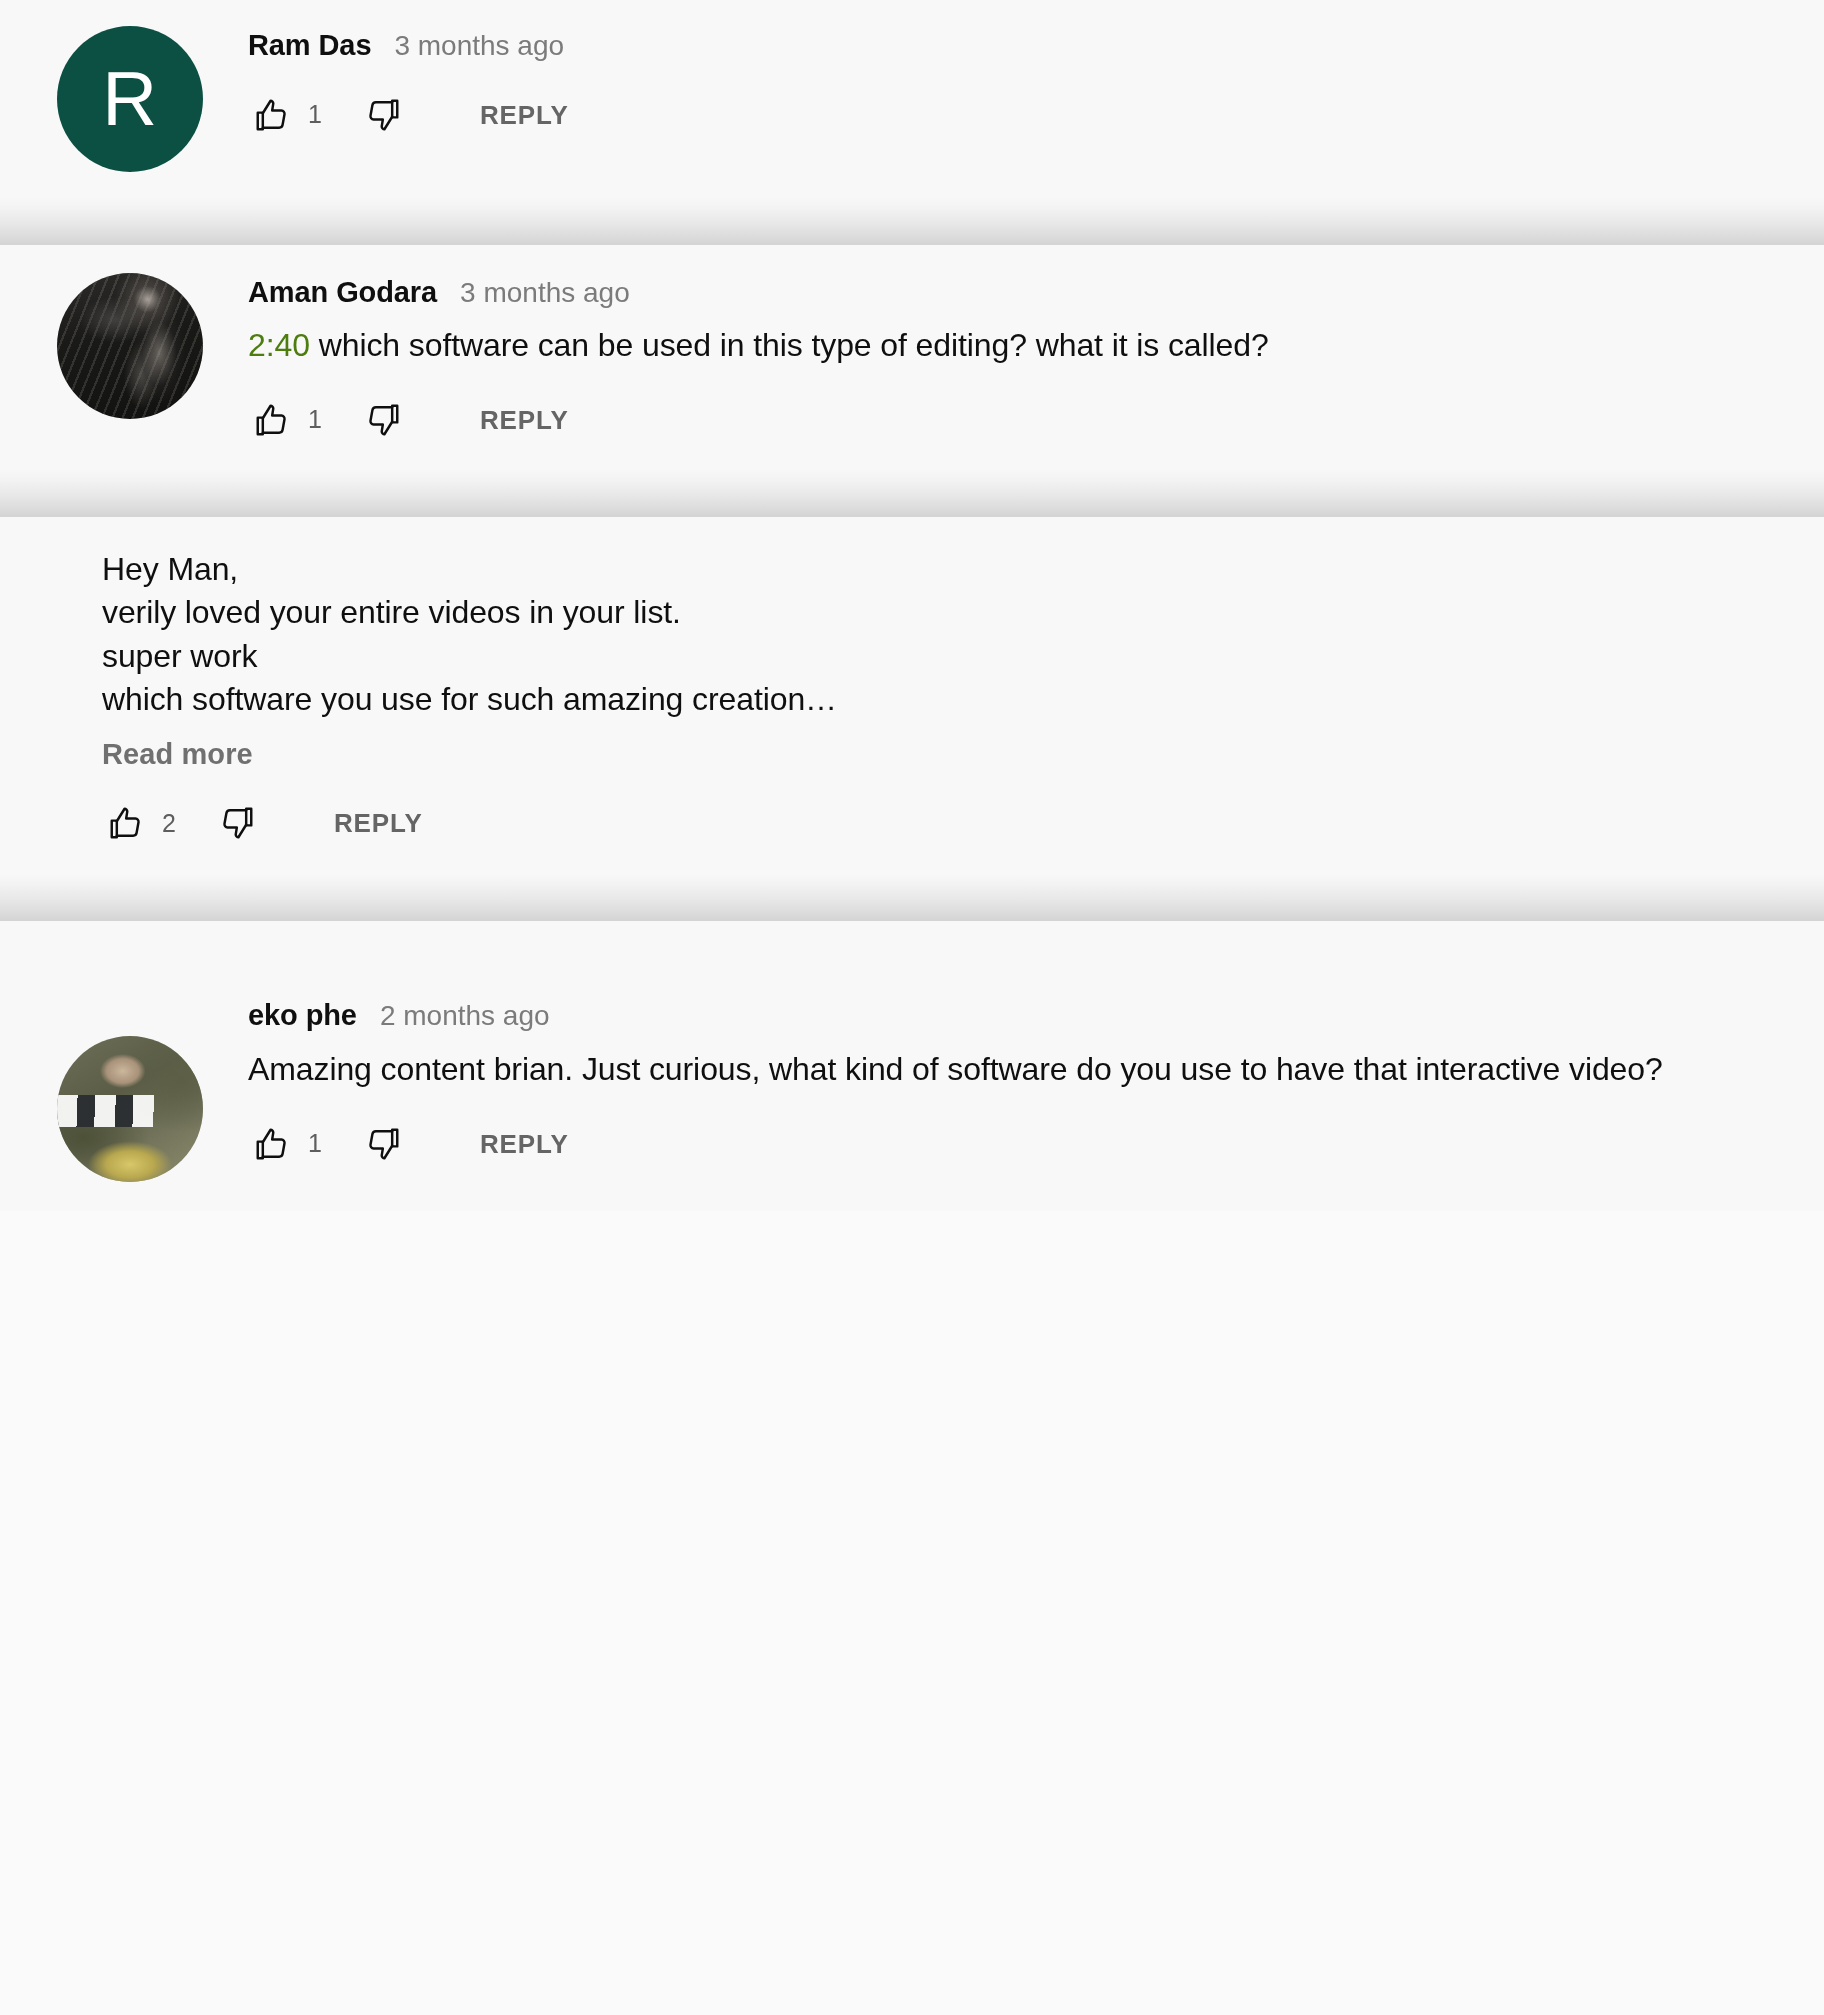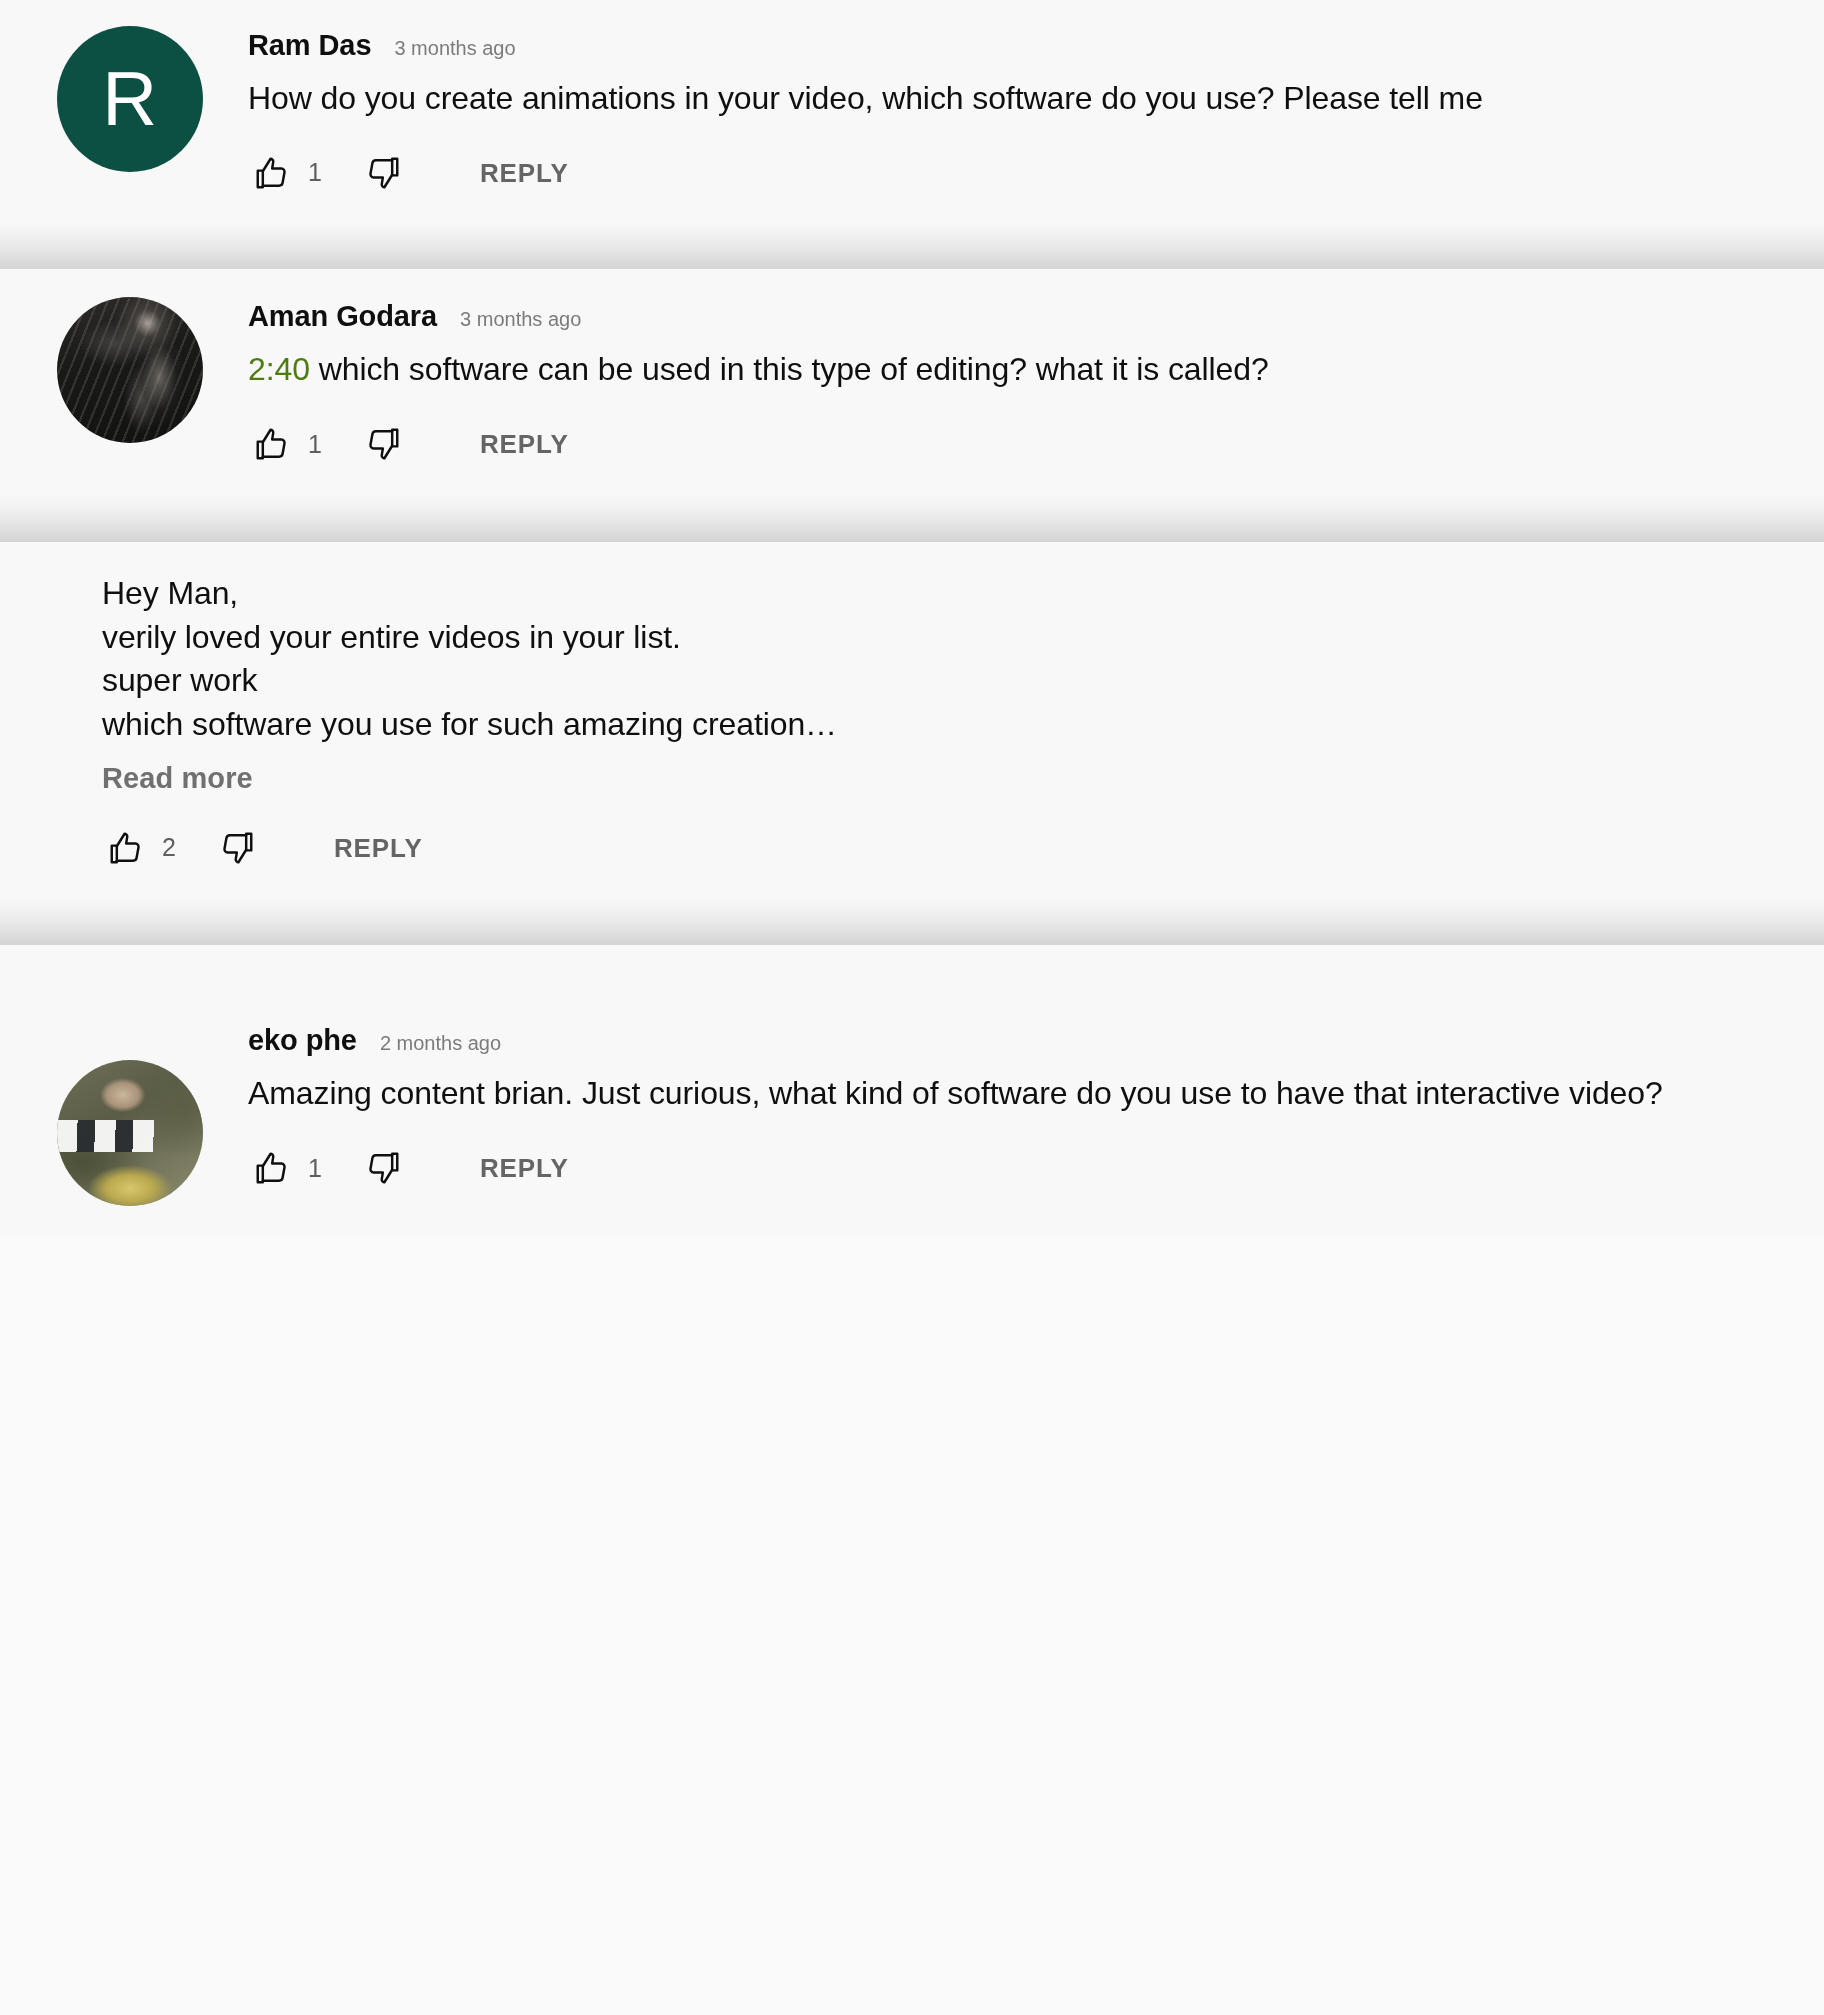--- a/index.html
+++ b/index.html
@@ -161,21 +161,21 @@
 
   .author-name {
     font-size: 29px;
     font-weight: 700;
     color: #0f0f0f;
     letter-spacing: -0.1px;
     line-height: 1.2;
   }
 
   .timestamp {
-    font-size: 20px;
+    font-size: 28px;
     font-weight: 400;
     color: #7b7b7b;
     line-height: 1.2;
   }
 
   .comment-text {
     font-size: 32px;
     line-height: 1.36;
     color: #0f0f0f;
     font-weight: 400;
@@ -261,21 +261,20 @@
   <div class="comment" style="padding-top:26px;padding-bottom:25px;">
     <div class="comment-inner">
       <div class="avatar">
         <div class="avatar-initial" style="background:#0b5042;">R</div>
       </div>
       <div class="comment-body">
         <div class="comment-header">
           <span class="author-name">Ram Das</span>
           <span class="timestamp">3 months ago</span>
         </div>
-        <div class="comment-text">How do you create animations in your video, which software do you use? Please tell me</div>
         <div class="actions">
           <div class="action-like">
             <div class="icon-btn">
               <svg width="38" height="38" viewBox="0 0 24 24" fill="none" stroke="#0f0f0f" stroke-width="1.55" stroke-linejoin="round" stroke-linecap="round">
                 <path d="M3 10.5h3.2V21H3z"></path>
                 <path d="M6.2 10.9 11.1 3c.9 0 1.7.8 1.7 1.8l-.7 4.4h5.9c1.2 0 2.1 1.1 1.9 2.3l-1.2 6.7c-.2 1.1-1.1 1.8-2.2 1.8H6.2"></path>
               </svg>
             </div>
             <span class="like-count">1</span>
           </div>

